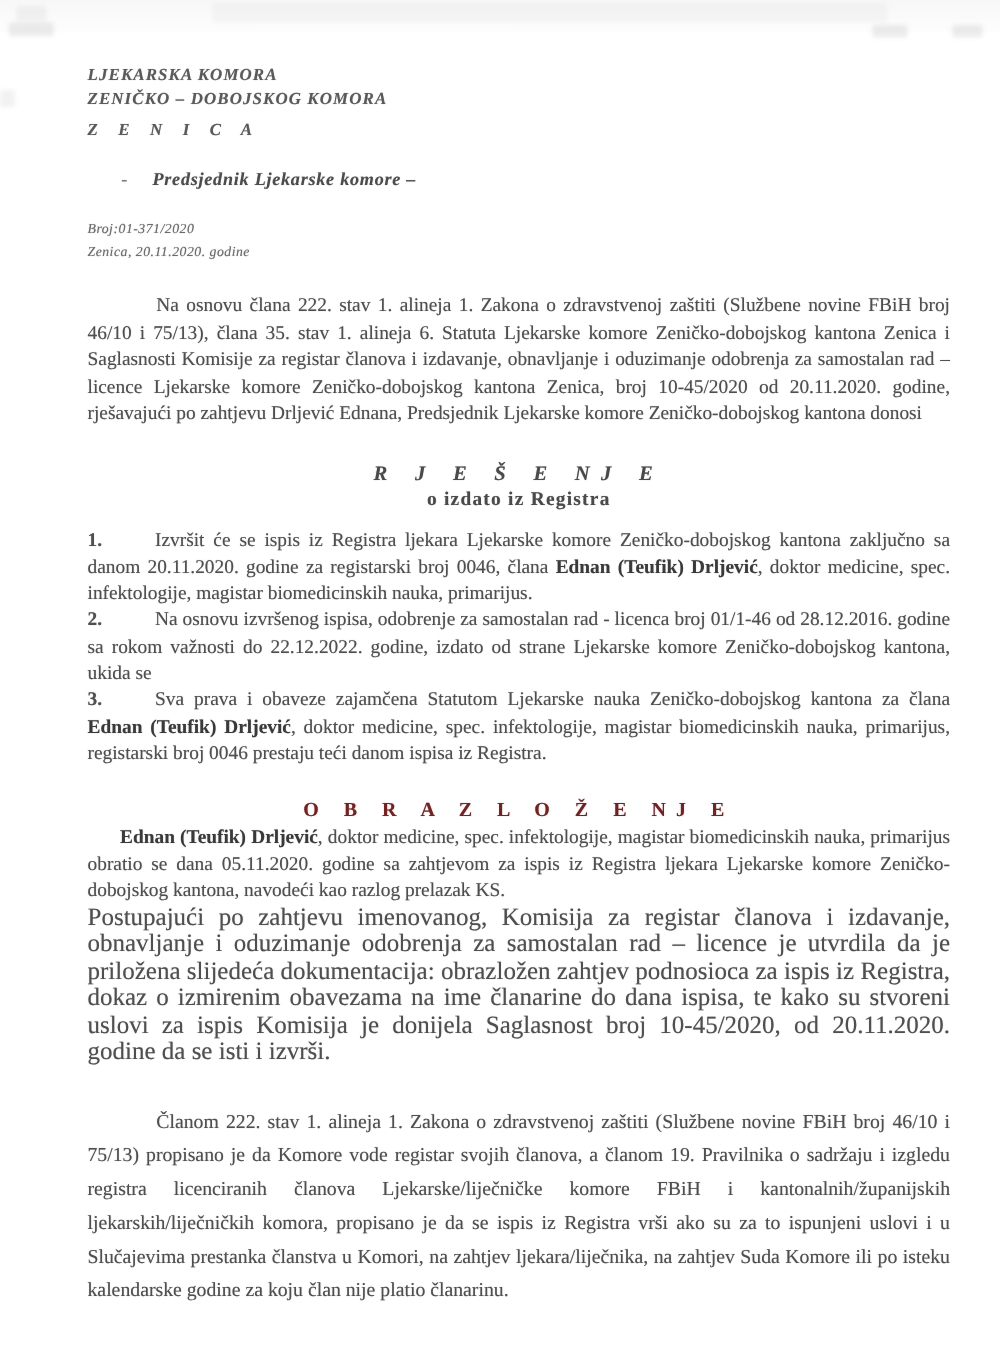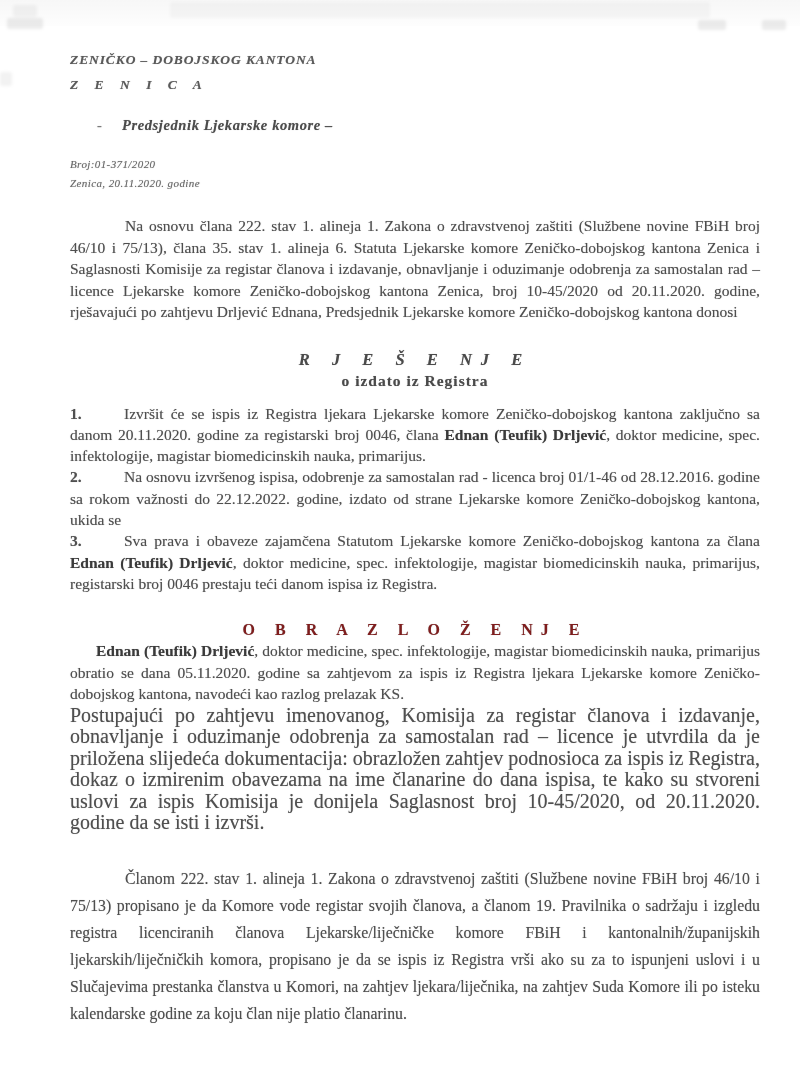--- a/index.html
+++ b/index.html
@@ -78,41 +78,42 @@
   <div class="art smudge sm-tl"></div>
   <div class="art smudge sm-tl2"></div>
   <div class="art smudge sm-mid"></div>
   <div class="art smudge sm-tr1"></div>
   <div class="art smudge sm-tr2"></div>
   <div class="art smudge sm-lm"></div>
 
   <div class="content">
 
     <div class="org">
-      <div>ZENIČKO – DOBOJSKOG KANTONA</div>
+      <div>LJEKARSKA KOMORA</div>
+      <div>ZENIČKO – DOBOJSKOG KOMORA</div>
     </div>
 
     <div class="city">Z E N I C A</div>
 
     <div class="addressee"><span class="dash">-</span><span>Predsjednik Ljekarske komore –</span></div>
 
     <div class="refblock">
       <div>Broj:01-371/2020</div>
       <div>Zenica, 20.11.2020. godine</div>
     </div>
 
     <p class="preamble">Na osnovu člana 222. stav 1. alineja 1. Zakona o zdravstvenoj zaštiti (Službene novine FBiH broj 46/10 i 75/13), člana 35. stav 1. alineja 6. Statuta Ljekarske komore Zeničko-dobojskog kantona Zenica i Saglasnosti Komisije za registar članova i izdavanje, obnavljanje i oduzimanje odobrenja za samostalan rad – licence Ljekarske komore Zeničko-dobojskog kantona Zenica, broj 10-45/2020 od 20.11.2020. godine, rješavajući po zahtjevu Drljević Ednana, Predsjednik Ljekarske komore Zeničko-dobojskog kantona donosi</p>
 
     <div class="h-title">R J E Š E NJ E</div>
     <div class="h-sub">o izdato iz Registra</div>
 
     <div class="items">
       <p class="item"><span class="num">1.</span><span>Izvršit će se ispis iz Registra ljekara Ljekarske komore Zeničko-dobojskog kantona zaključno sa danom 20.11.2020. godine za registarski broj 0046, člana </span><b class="name">Ednan (Teufik) Drljević</b><span>, doktor medicine, spec. infektologije, magistar biomedicinskih nauka, primarijus.</span></p>
       <p class="item"><span class="num">2.</span><span>Na osnovu izvršenog ispisa, odobrenje za samostalan rad - licenca broj 01/1-46 od 28.12.2016. godine sa rokom važnosti do 22.12.2022. godine, izdato od strane Ljekarske komore Zeničko-dobojskog kantona, ukida se</span><b class="name"></b><span></span></p>
-      <p class="item"><span class="num">3.</span><span>Sva prava i obaveze zajamčena Statutom Ljekarske komore Zeničko-dobojskog kantona za člana </span><b class="name">Ednan (Teufik) Drljević</b><span>, doktor medicine, spec. infektologije, magistar biomedicinskih nauka, primarijus, registarski broj 0046 prestaju teći danom ispisa iz Registra.</span></p>
+      <p class="item"><span class="num">3.</span><span>Sva prava i obaveze zajamčena Statutom Ljekarske nauka Zeničko-dobojskog kantona za člana </span><b class="name">Ednan (Teufik) Drljević</b><span>, doktor medicine, spec. infektologije, magistar biomedicinskih nauka, primarijus, registarski broj 0046 prestaju teći danom ispisa iz Registra.</span></p>
     </div>
 
     <div class="h-title2">O B R A Z L O Ž E NJ E</div>
 
     <p class="r-p1"><b class="name">Ednan (Teufik) Drljević</b><span>, doktor medicine, spec. infektologije, magistar biomedicinskih nauka, primarijus obratio se dana 05.11.2020. godine sa zahtjevom za ispis iz Registra ljekara Ljekarske komore Zeničko-dobojskog kantona, navodeći kao razlog prelazak KS.</span></p>
 
     <p class="r-p2">Postupajući po zahtjevu imenovanog, Komisija za registar članova i izdavanje, obnavljanje i oduzimanje odobrenja za samostalan rad – licence je utvrdila da je priložena slijedeća dokumentacija: obrazložen zahtjev podnosioca za ispis iz Registra, dokaz o izmirenim obavezama na ime članarine do dana ispisa, te kako su stvoreni uslovi za ispis Komisija je donijela Saglasnost broj 10-45/2020, od 20.11.2020. godine da se isti i izvrši.</p>
 
     <p class="r-p3">Članom 222. stav 1. alineja 1. Zakona o zdravstvenoj zaštiti (Službene novine FBiH broj 46/10 i 75/13) propisano je da Komore vode registar svojih članova, a članom 19. Pravilnika o sadržaju i izgledu registra licenciranih članova Ljekarske/liječničke komore FBiH i kantonalnih/županijskih ljekarskih/liječničkih komora, propisano je da se ispis iz Registra vrši ako su za to ispunjeni uslovi i u Slučajevima prestanka članstva u Komori, na zahtjev ljekara/liječnika, na zahtjev Suda Komore ili po isteku kalendarske godine za koju član nije platio članarinu.</p>
 

